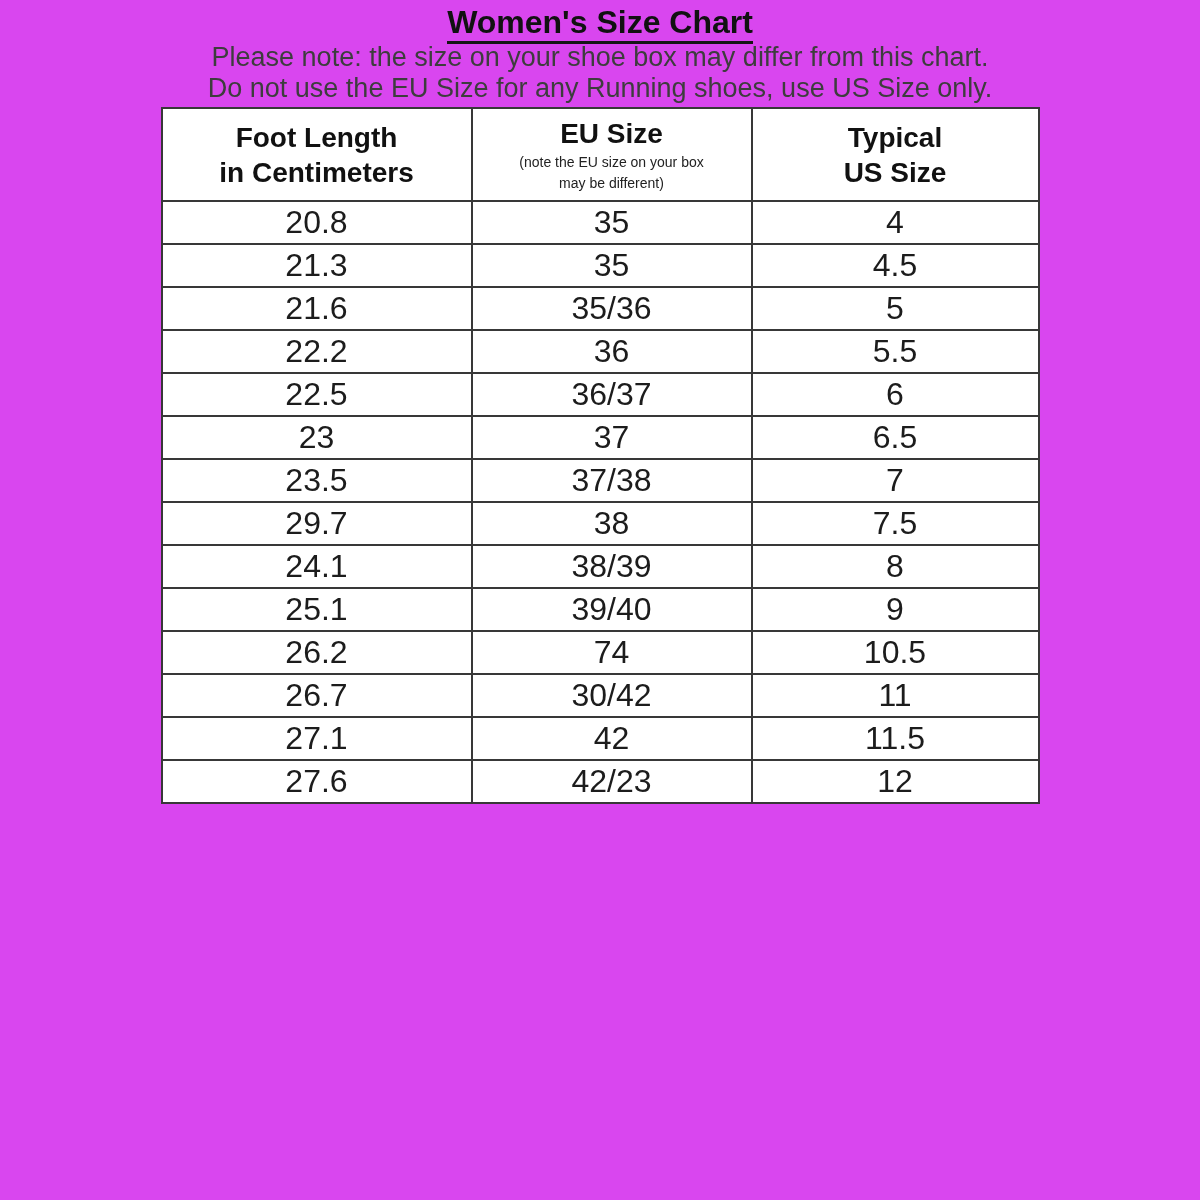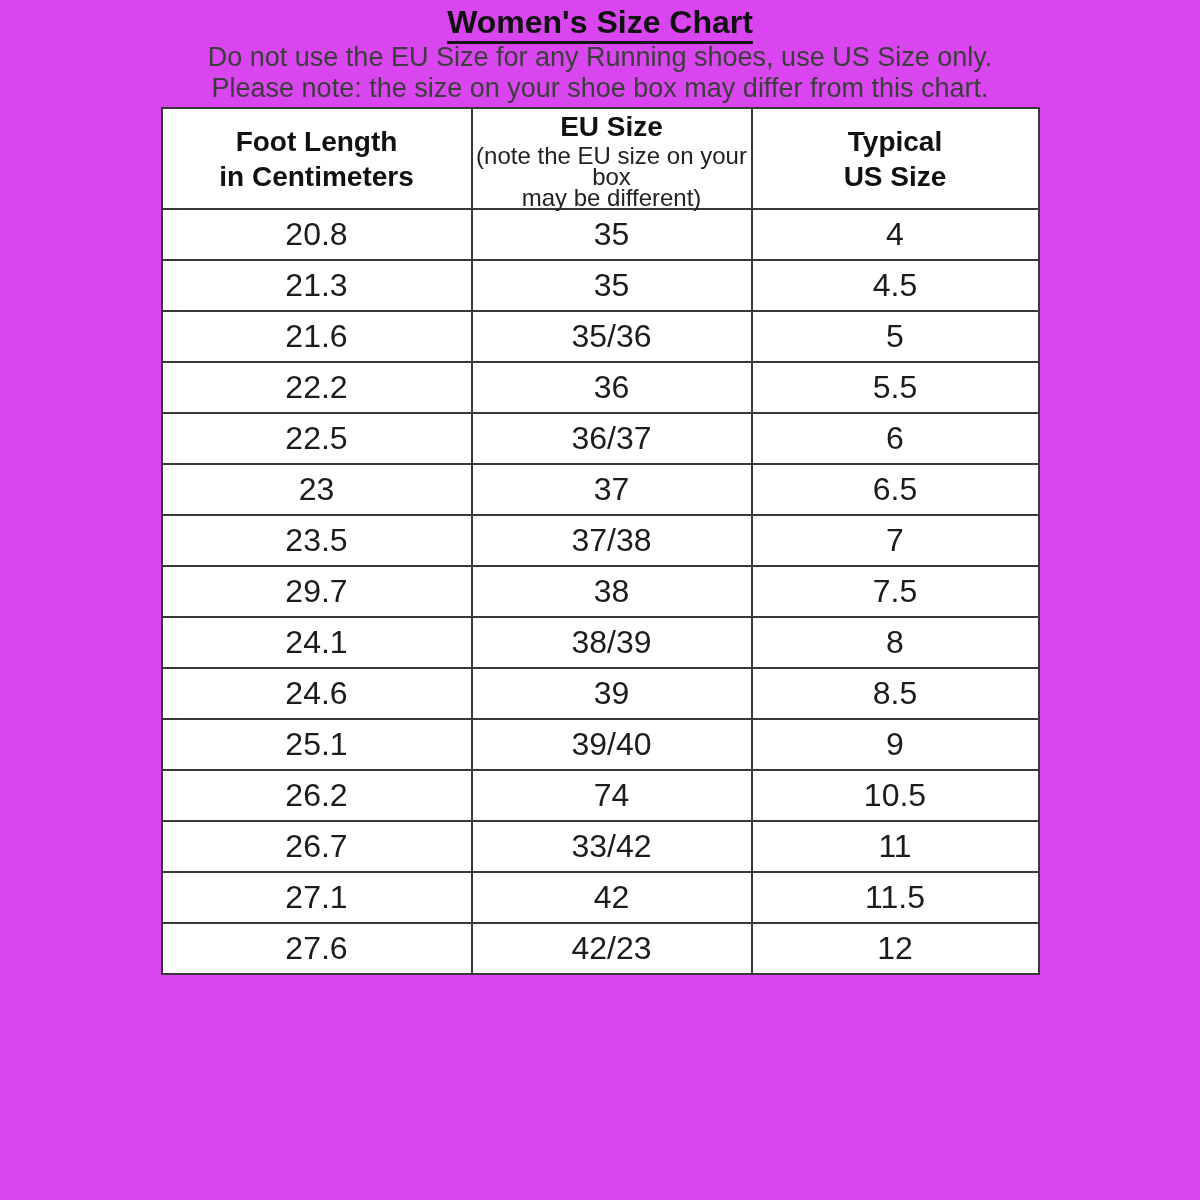--- a/index.html
+++ b/index.html
@@ -59,43 +59,43 @@
     height: 93px;
     background: #ffffff;
   }
   .th-main {
     font-size: 28px;
     font-weight: bold;
     color: #111111;
     line-height: 35px;
   }
   .th-note {
-    font-size: 24px;
+    font-size: 14px;
     font-weight: normal;
     color: #222222;
     line-height: 21px;
     margin-top: 1px;
   }
   .size-chart td {
-    height: 51px;
+    height: 43px;
     font-size: 32px;
     font-weight: normal;
     color: #1c1c1c;
   }
 </style>
 </head>
 <body>
 
 <div class="page">
 
   <h1 class="page-title"><span class="underlined">Women's Size Chart</span></h1>
 
+  <p class="note">Please note: the size on your shoe box may differ from this chart.</p>
+
   <p class="note">Do not use the EU Size for any Running shoes, use US Size only.</p>
-
-  <p class="note">Please note: the size on your shoe box may differ from this chart.</p>
 
   <table class="size-chart">
     <colgroup>
       <col class="c1">
       <col class="c2">
       <col class="c3">
     </colgroup>
     <thead>
       <tr>
         <th>
@@ -159,37 +159,32 @@
           <td>29.7</td>
           <td>38</td>
           <td>7.5</td>
         </tr>
         <tr>
           <td>24.1</td>
           <td>38/39</td>
           <td>8</td>
         </tr>
         <tr>
-          <td>24.6</td>
-          <td>39</td>
-          <td>8.5</td>
-        </tr>
-        <tr>
           <td>25.1</td>
           <td>39/40</td>
           <td>9</td>
         </tr>
         <tr>
           <td>26.2</td>
           <td>74</td>
           <td>10.5</td>
         </tr>
         <tr>
           <td>26.7</td>
-          <td>33/42</td>
+          <td>30/42</td>
           <td>11</td>
         </tr>
         <tr>
           <td>27.1</td>
           <td>42</td>
           <td>11.5</td>
         </tr>
         <tr>
           <td>27.6</td>
           <td>42/23</td>

